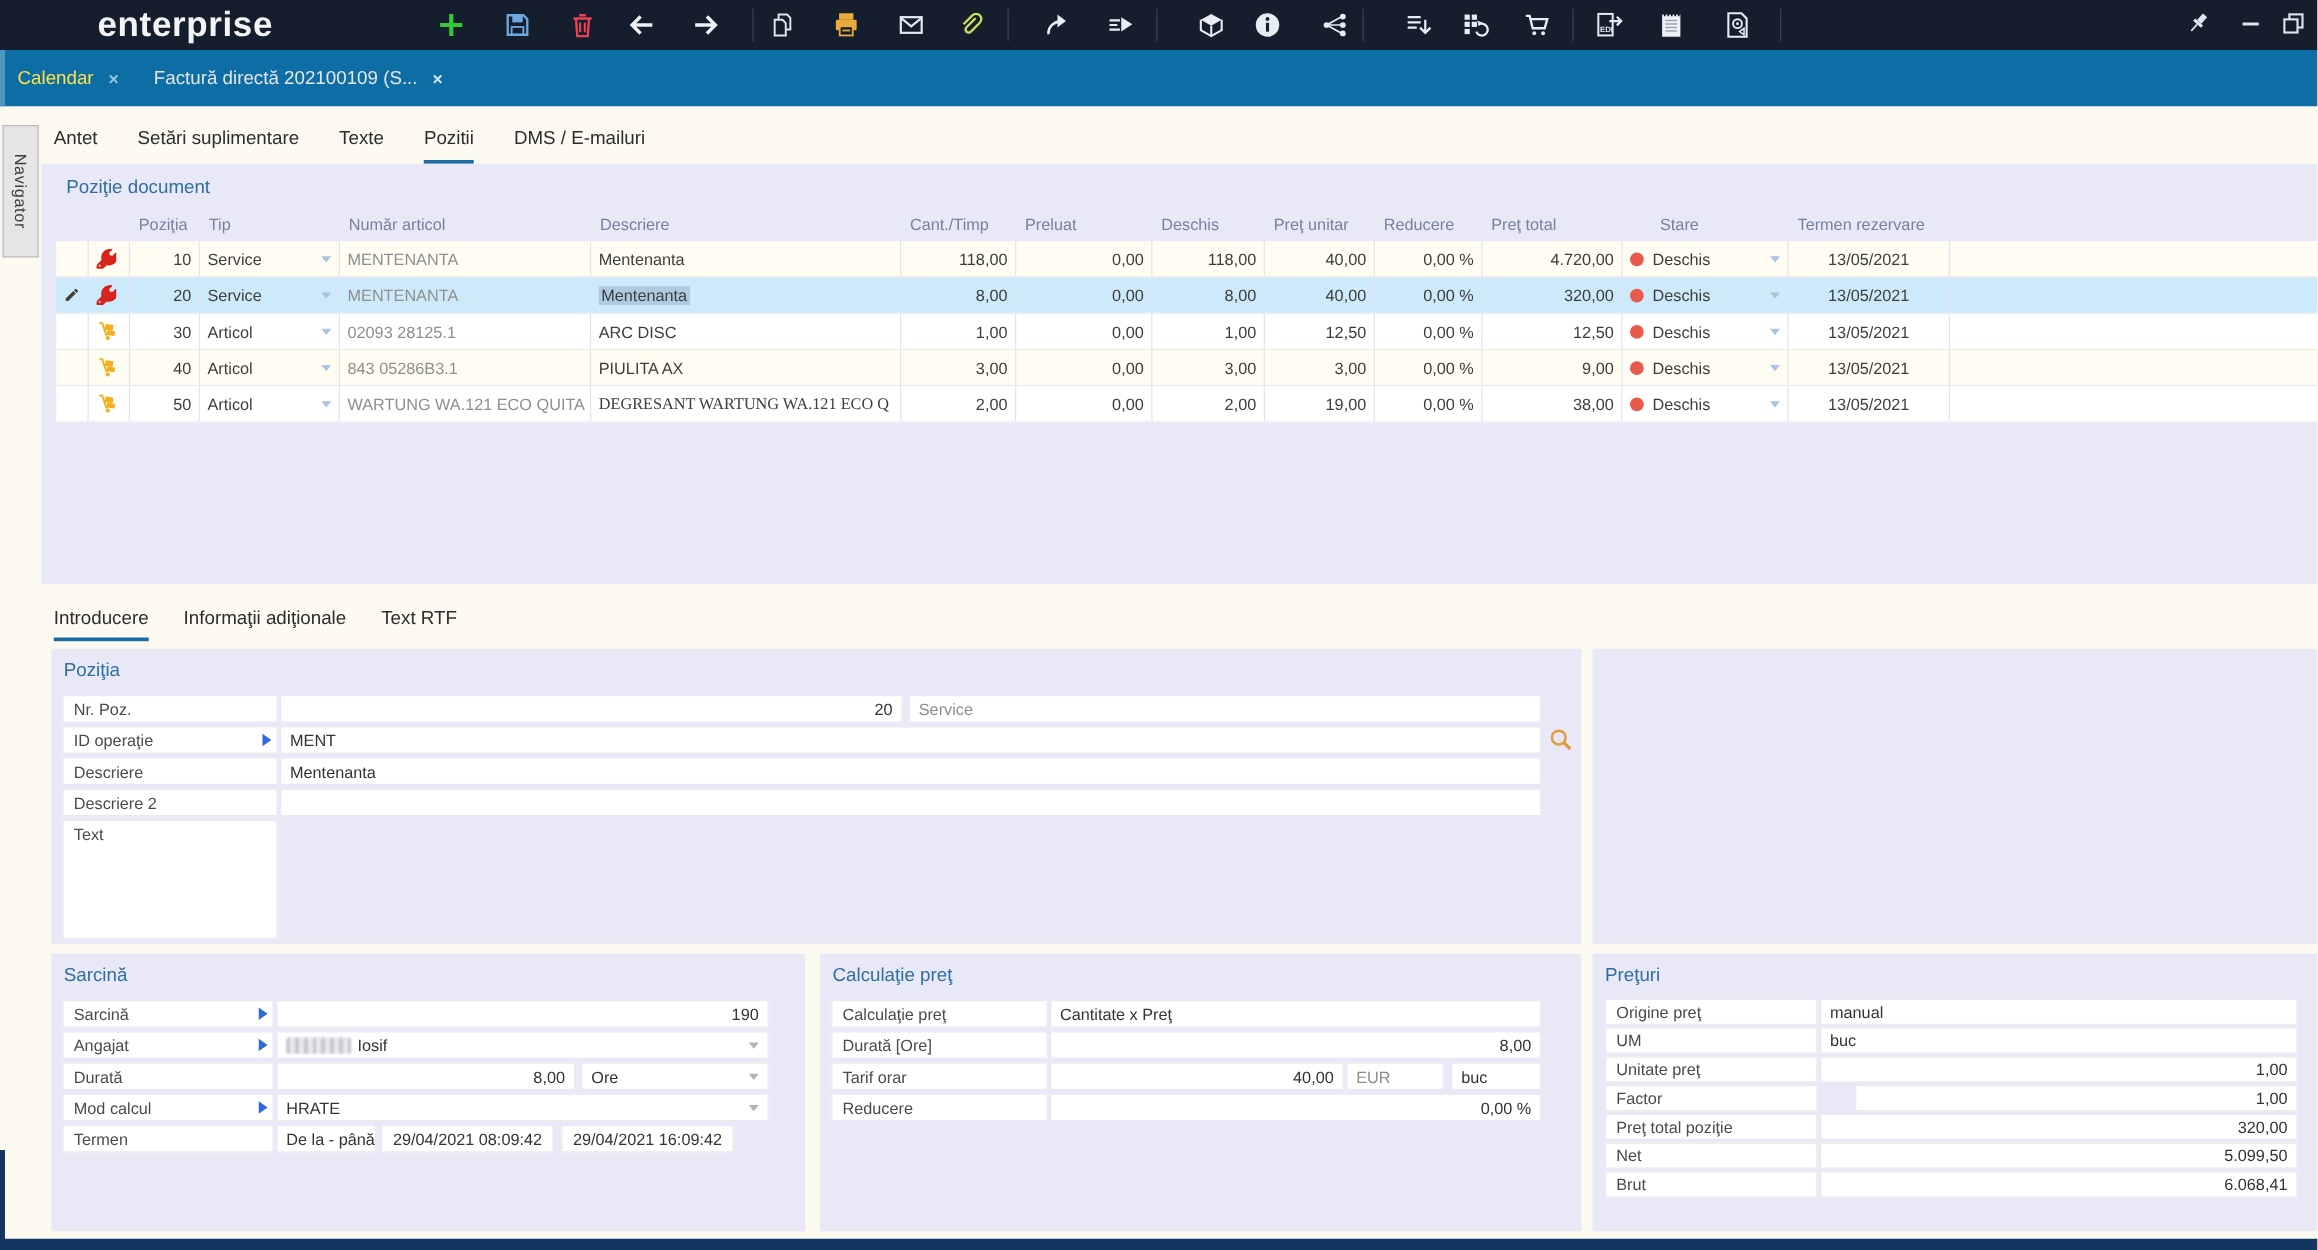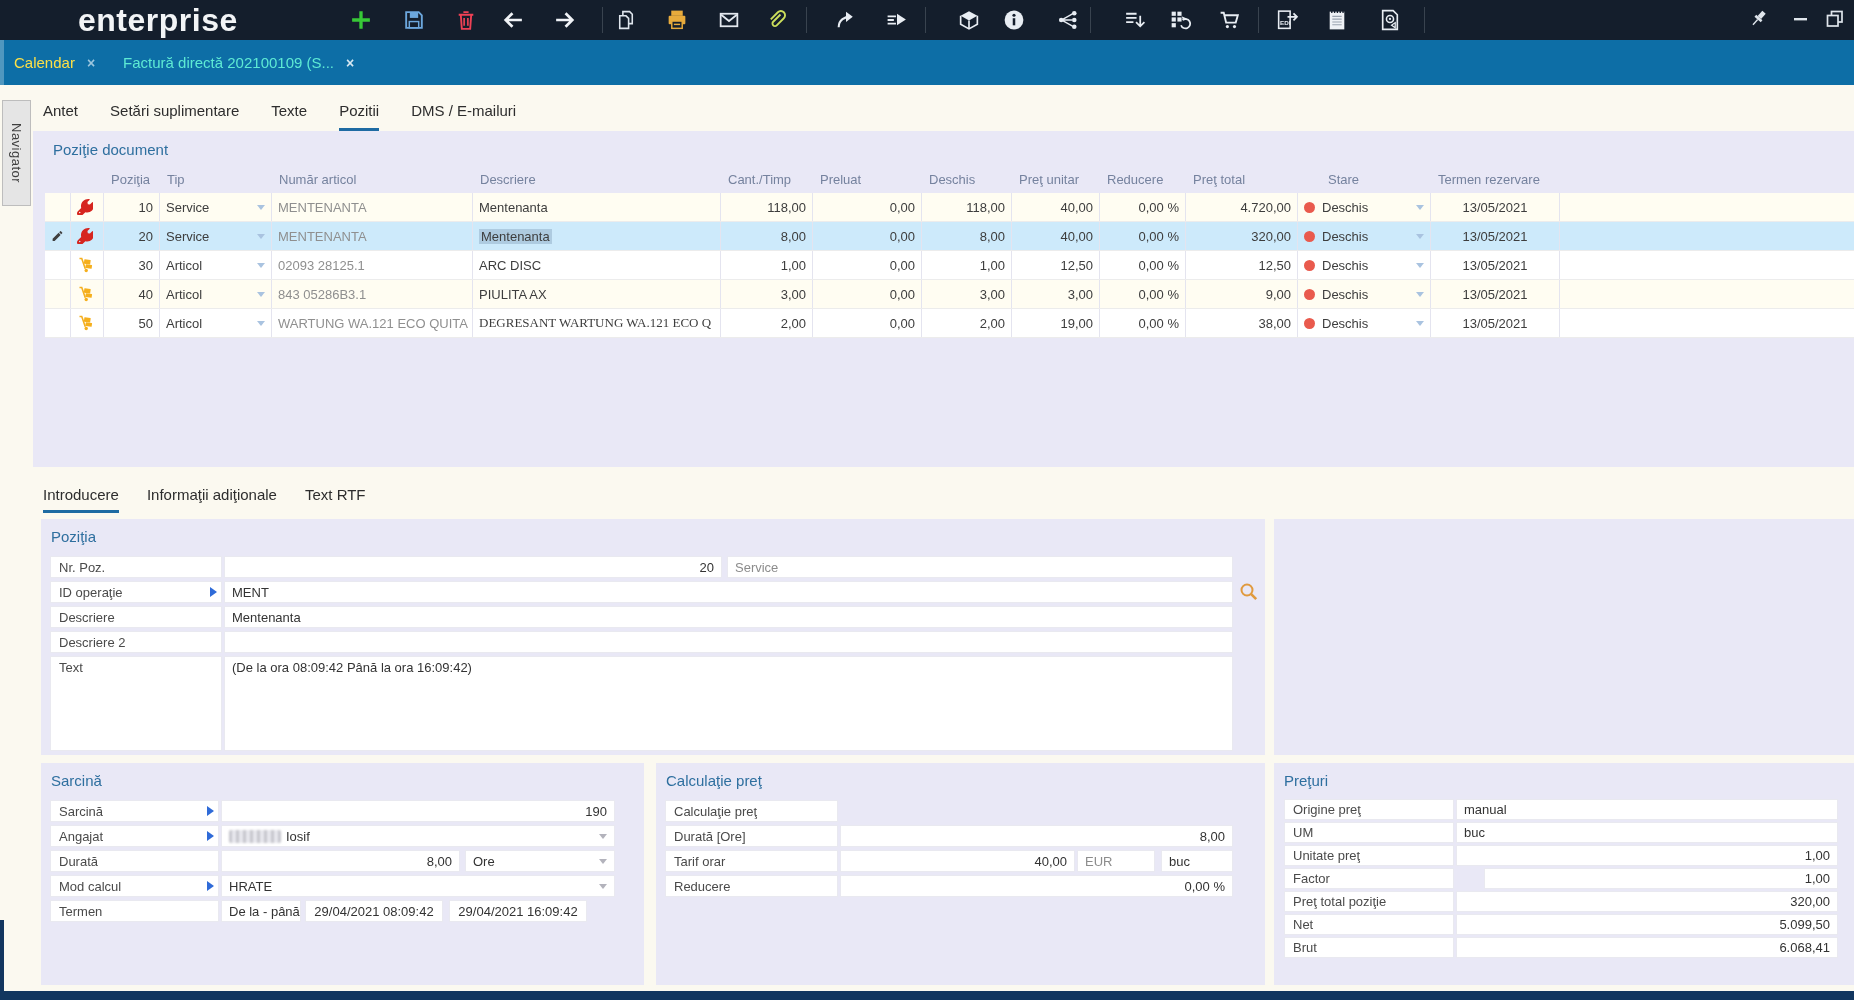--- a/index.html
+++ b/index.html
@@ -1,30 +1,30 @@
 <!DOCTYPE html>
 <html><head>
 <meta charset="utf-8">
 <style>
   html,body{margin:0;padding:0;}
   body{width:1854px;height:1000px;position:relative;overflow:hidden;background:#fbf9f0;
        font-family:"Liberation Sans",sans-serif;-webkit-font-smoothing:antialiased;}
   
   #topbar{position:absolute;left:0;top:0;width:1854px;height:40px;background:#141e2c;}
   #logo{position:absolute;left:78px;top:0;height:40px;line-height:40px;color:#f2f4f6;
-        font-size:32px;font-weight:bold;letter-spacing:.5px;}
+        font-size:28px;font-weight:bold;letter-spacing:.5px;}
   .tbi{position:absolute;top:8px;width:24px;height:24px;cursor:pointer;}
   .tbsep{position:absolute;top:7px;width:1px;height:26px;background:#39434f;}
   
   #tabbar{position:absolute;left:0;top:40px;width:1854px;height:45px;background:#0d6ea6;display:flex;align-items:center;}
   #tabbar::before{content:"";position:absolute;left:0;top:0;width:4px;height:45px;background:#5097bf;}
   .dtab{display:flex;align-items:center;gap:12px;padding:0 14px;font-size:15px;cursor:pointer;height:45px;}
   .dtab .tlabel{white-space:nowrap;}
   .dtab.inactive .tlabel{color:#fde047;}
-  .dtab.active .tlabel{color:#5eead4;}
+  .dtab.active .tlabel{color:#e5e5e5;}
   .tclose{font-size:14px;color:#d7e8f2;font-weight:bold;cursor:pointer;}
   
   #doctabs{position:absolute;left:43px;top:85px;height:46px;display:flex;gap:32px;align-items:flex-end;padding-bottom:0;}
   .ptab{font-size:15px;color:#2d2d2d;padding-bottom:9px;cursor:pointer;border-bottom:3px solid transparent;}
   .ptab.active{border-bottom-color:#1e6ba3;}
   
   #navigator{position:absolute;left:2px;top:100px;width:27px;height:104px;background:#e5e5e5;
              border:1px solid #bdbdbd;display:flex;align-items:center;justify-content:center;cursor:pointer;}
   #navigator span{writing-mode:vertical-rl;font-size:13px;color:#3f3f3f;letter-spacing:.5px;}
   
@@ -454,21 +454,20 @@
     <div class="frow">
       <div class="flabel" style="width:172px">Descriere</div>
       <div class="ffield" style="flex:1;margin-left:2px">Mentenanta</div>
     </div>
     <div class="frow">
       <div class="flabel" style="width:172px">Descriere 2</div>
       <div class="ffield" style="flex:1;margin-left:2px"></div>
     </div>
     <div class="frow tall">
       <div class="flabel" style="width:172px">Text</div>
-      <div class="ffield" style="flex:1;margin-left:2px">(De la ora 08:09:42 Până la ora 16:09:42)</div>
     </div>
   </div>
   <svg id="magnifier" width="22" height="22" viewBox="0 0 22 22">
       <circle cx="9" cy="9" r="5.5" stroke="#e09a3e" stroke-width="2" fill="none"></circle>
       <path d="M13.2 13.2l5 5" stroke="#e09a3e" stroke-width="2.6" fill="none"></path>
     </svg>
 </div>
 
 <div class="panel lav" style="left:1274px;top:519px;width:580px;height:236px;"></div>
 
@@ -518,20 +517,21 @@
       <div class="ffield c" style="width:138px;margin-left:6px">29/04/2021 16:09:42</div>
     </div>
   </div>
 </div>
 
 <div class="panel lav" style="left:656px;top:763px;width:609px;height:222px;">
   <div class="ptitle">Calculaţie preţ</div>
   <div class="rows" style="left:9px;right:32px;">
     <div class="frow">
       <div class="flabel" style="width:173px">Calculaţie preţ</div>
+      <div class="ffield" style="flex:1;margin-left:2px">Cantitate x Preţ</div>
     </div>
     <div class="frow">
       <div class="flabel" style="width:173px">Durată [Ore]</div>
       <div class="ffield r" style="flex:1;margin-left:2px">8,00</div>
     </div>
     <div class="frow">
       <div class="flabel" style="width:173px">Tarif orar</div>
       <div class="ffield r" style="flex:1;margin-left:2px">40,00</div>
       <div class="ffield" style="width:78px;margin-left:2px">
           <span class="grey">EUR</span>

